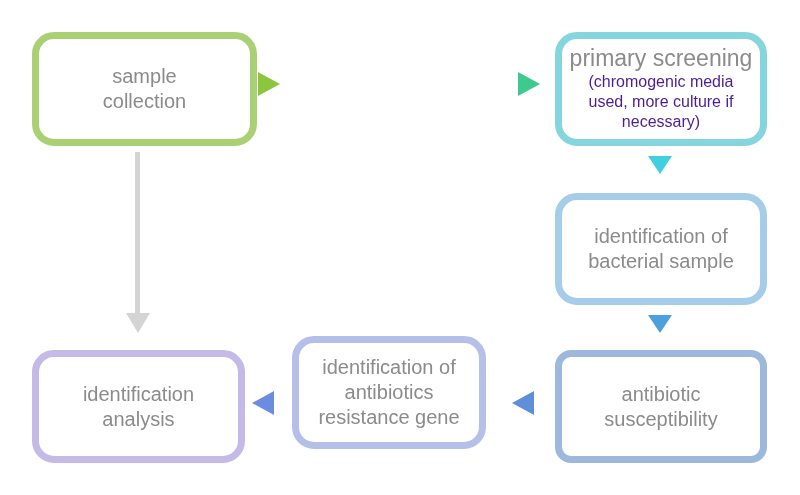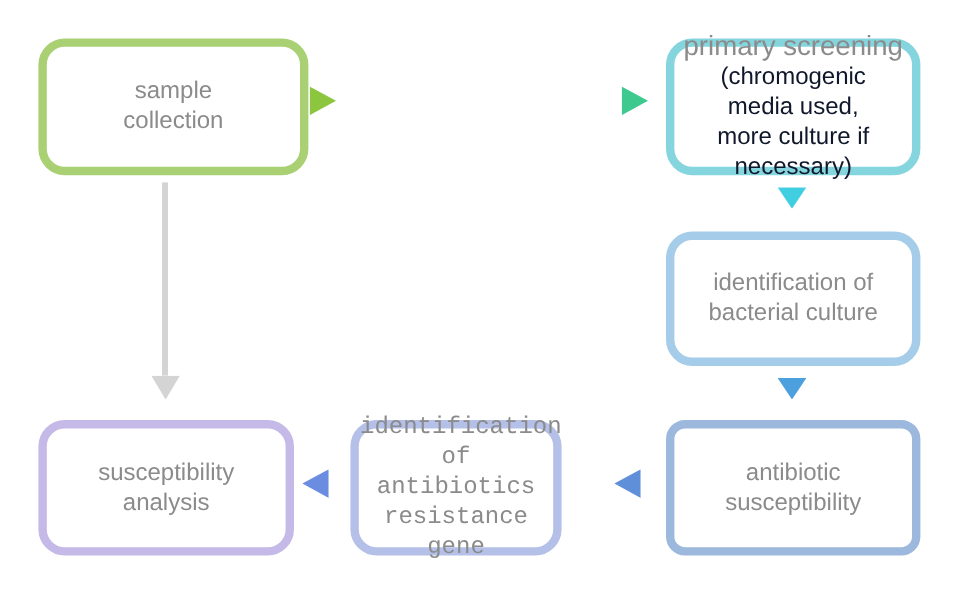--- a/index.html
+++ b/index.html
@@ -29,22 +29,22 @@
     max-width: 150px;
   }
   .node-title {
     color: #8b8b8b;
     font-size: 23px;
     font-weight: normal;
     line-height: 1.1;
     max-width: 195px;
   }
   .node-subtext {
-    color: #0f172a;
-    font-size: 20px;
+    color: #4c1d95;
+    font-size: 16px;
     line-height: 1.25;
     max-width: 155px;
     margin: 0 auto;
   }
   .screening-content { text-align: center; }
 
   .tri { position: absolute; }
   .tri-right {
     width: 22px; height: 24px;
     clip-path: polygon(0 0, 100% 50%, 0 100%);
@@ -80,21 +80,21 @@
     color: #9a9a9a;
     white-space: nowrap;
   }
 
   
   .n-sample-collection { left: 32px;  top: 32px;  width: 225px; height: 114px; }
   .n-sample-reception  { left: 293px; top: 32px;  width: 215px; height: 114px; }
   .n-primary-screening { left: 555px; top: 32px;  width: 212px; height: 114px; align-items: center; }
   .n-identification-bacterial { left: 555px; top: 193px; width: 212px; height: 112px; }
   .n-antibiotic-susceptibility { left: 555px; top: 350px; width: 212px; height: 113px; border-radius: 16px; }
-  .n-resistance-gene   { left: 292px; top: 350px; width: 176px; height: 113px; font-family: Liberation Mono, monospace; }
+  .n-resistance-gene   { left: 292px; top: 336px; width: 194px; height: 113px; }
   .n-comprehensive     { left: 32px;  top: 350px; width: 213px; height: 113px; }
 
   
   .a1 { left: 258px; top: 72px; }
   .a2 { left: 518px; top: 72px; }
   .a3 { left: 648px; top: 156px; }
   .a4 { left: 648px; top: 315px; }
   .a5 { left: 512px; top: 391px; }
   .a6 { left: 252px; top: 391px; }
 </style>
@@ -115,37 +115,37 @@
   <div class="node n-primary-screening" style="border-color: rgb(133, 213, 222);">
     <div class="screening-content">
       <div class="node-title">primary screening</div>
       <div class="node-subtext">(chromogenic media used, more culture if necessary)</div>
     </div>
   </div>
 
   <div class="tri tri-down a3" style="background-color: rgb(63, 207, 224);"></div>
 
   <div class="node n-identification-bacterial" style="border-color: rgb(165, 204, 233);">
-    <div class="node-text" style="max-width:170px">identification of bacterial culture</div>
+    <div class="node-text" style="max-width:170px">identification of bacterial sample</div>
   </div>
 
   <div class="tri tri-down a4" style="background-color: rgb(77, 160, 222);"></div>
 
   <div class="node n-antibiotic-susceptibility" style="border-color: rgb(157, 184, 221);">
     <div class="node-text">antibiotic susceptibility</div>
   </div>
 
   <div class="tri tri-left a5" style="background-color: rgb(94, 143, 216);"></div>
 
   <div class="node n-resistance-gene" style="border-color: rgb(181, 192, 233);">
     <div class="node-text" style="max-width:160px">identification of antibiotics resistance gene</div>
   </div>
 
   <div class="tri tri-left a6" style="background-color: rgb(106, 140, 225);"></div>
 
   <div class="node n-comprehensive" style="border-color: rgb(196, 185, 231);">
-    <div class="node-text">susceptibility analysis</div>
+    <div class="node-text">identification analysis</div>
   </div>
 
   <div class="gray-line" style="background-color: rgb(212, 212, 212);"></div>
   <div class="gray-head" style="background-color: rgb(212, 212, 212);"></div>
 
 </div>
 
 </body></html>

